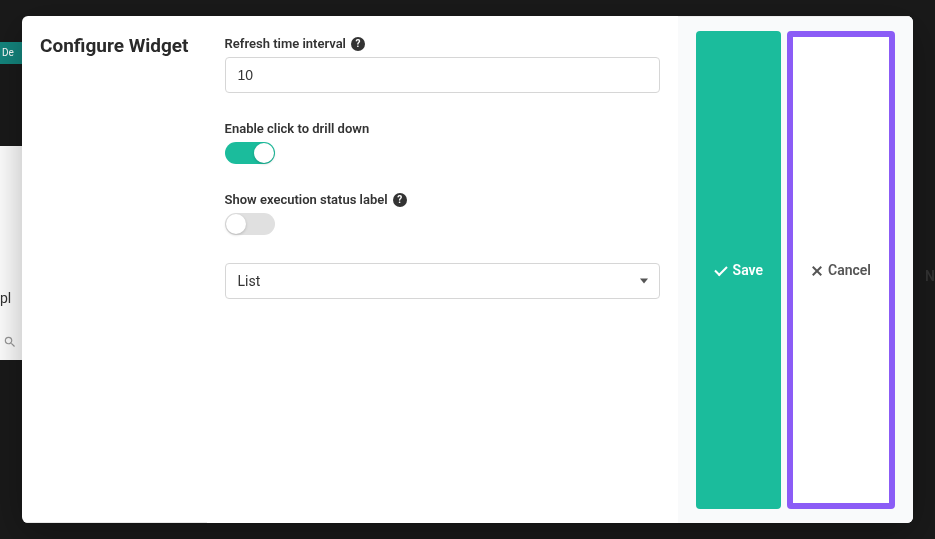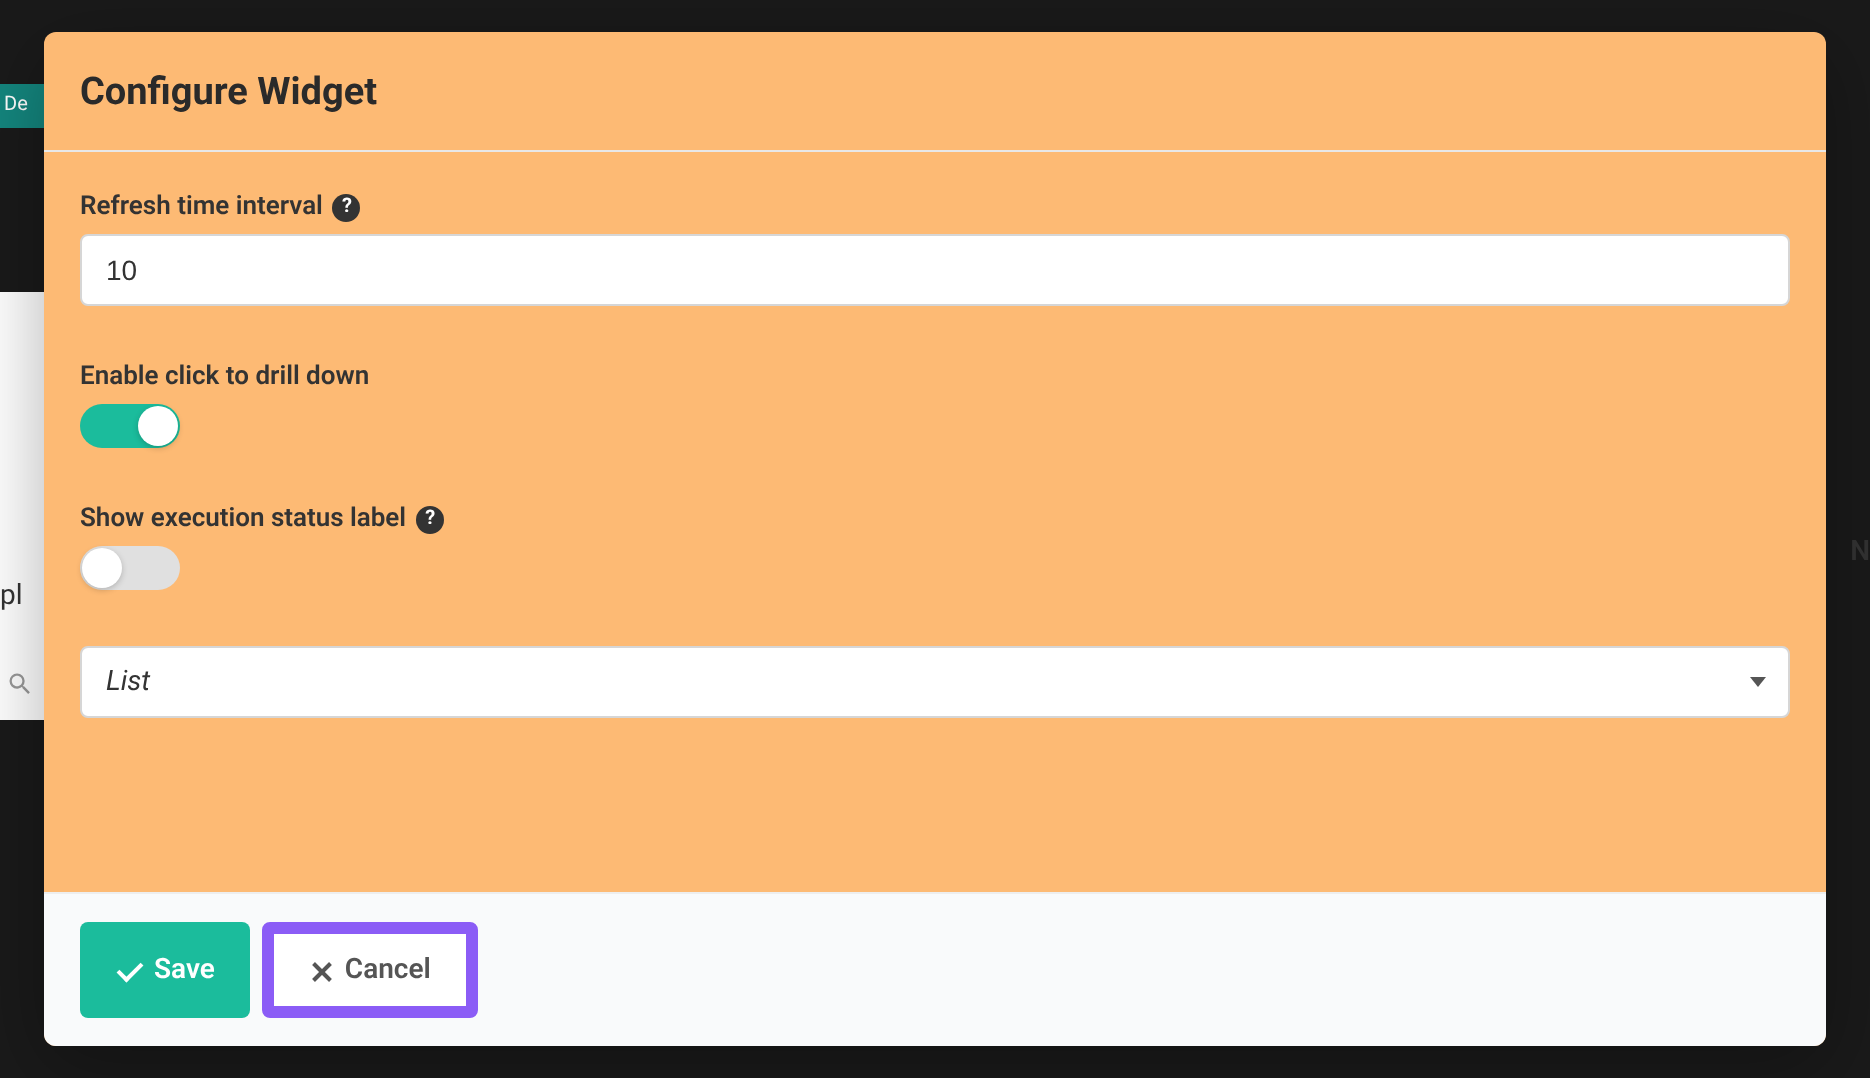--- a/index.html
+++ b/index.html
@@ -63,24 +63,23 @@
       color: #333;
       font-size: 14px;
       font-weight: 600;
     }
     .modal {
       position: absolute;
       left: 22px;
       top: 16px;
       right: 22px;
       bottom: 16px;
-      background: #fdba74;
+      background: #ffffff;
       border-radius: 6px;
       display: flex;
-      flex-direction: column;
       box-shadow: 0 10px 40px rgba(0,0,0,0.3);
       overflow: hidden;
     }
     .modal-header {
       padding: 18px 18px 18px 18px;
       border-bottom: 1px solid #e8e8e8;
     }
     .modal-title {
       font-size: 19px;
       font-weight: 700;
@@ -163,21 +162,20 @@
     }
     .select-input {
       width: 100%;
       padding: 9px 36px 9px 12px;
       border: 1px solid #d6d6d6;
       border-radius: 4px;
       font-size: 14px;
       color: #333;
       background: #fff;
       cursor: pointer;
-      font-style: italic;
     }
     .select-caret {
       position: absolute;
       right: 12px;
       top: 50%;
       transform: translateY(-50%);
       width: 0;
       height: 0;
       border-left: 4px solid transparent;
       border-right: 4px solid transparent;

